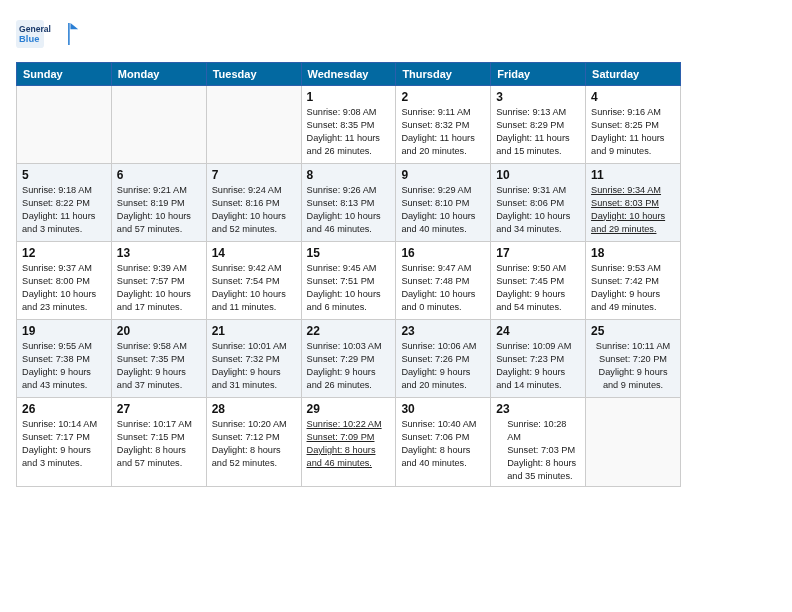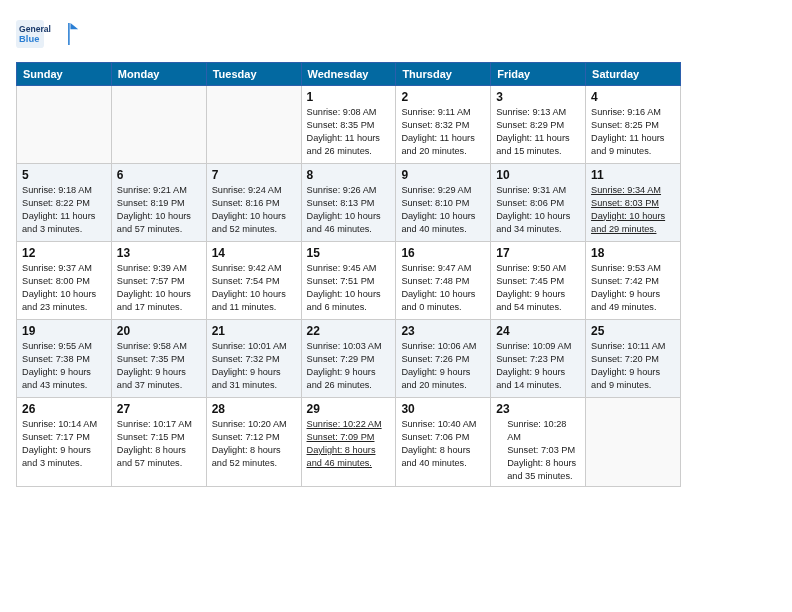--- a/index.html
+++ b/index.html
@@ -285,21 +285,21 @@
           </td>
           <td>
             <span class="day-num">24</span>
             <div class="day-info" style="white-space: pre-line;">Sunrise: 10:09 AM
 Sunset: 7:23 PM
 Daylight: 9 hours
 and 14 minutes.</div>
           </td>
           <td>
             <span class="day-num">25</span>
-            <div class="day-info" style="white-space: pre-line;">Sunrise: 10:11 AM
+            <div class="day-info" style="white-space: pre-line; text-align: center;">Sunrise: 10:11 AM
 Sunset: 7:20 PM
 Daylight: 9 hours
 and 9 minutes.</div>
           </td>
         </tr>
         <tr>
           <td>
             <span class="day-num">26</span>
             <div class="day-info" style="white-space: pre-line;">Sunrise: 10:14 AM
 Sunset: 7:17 PM

